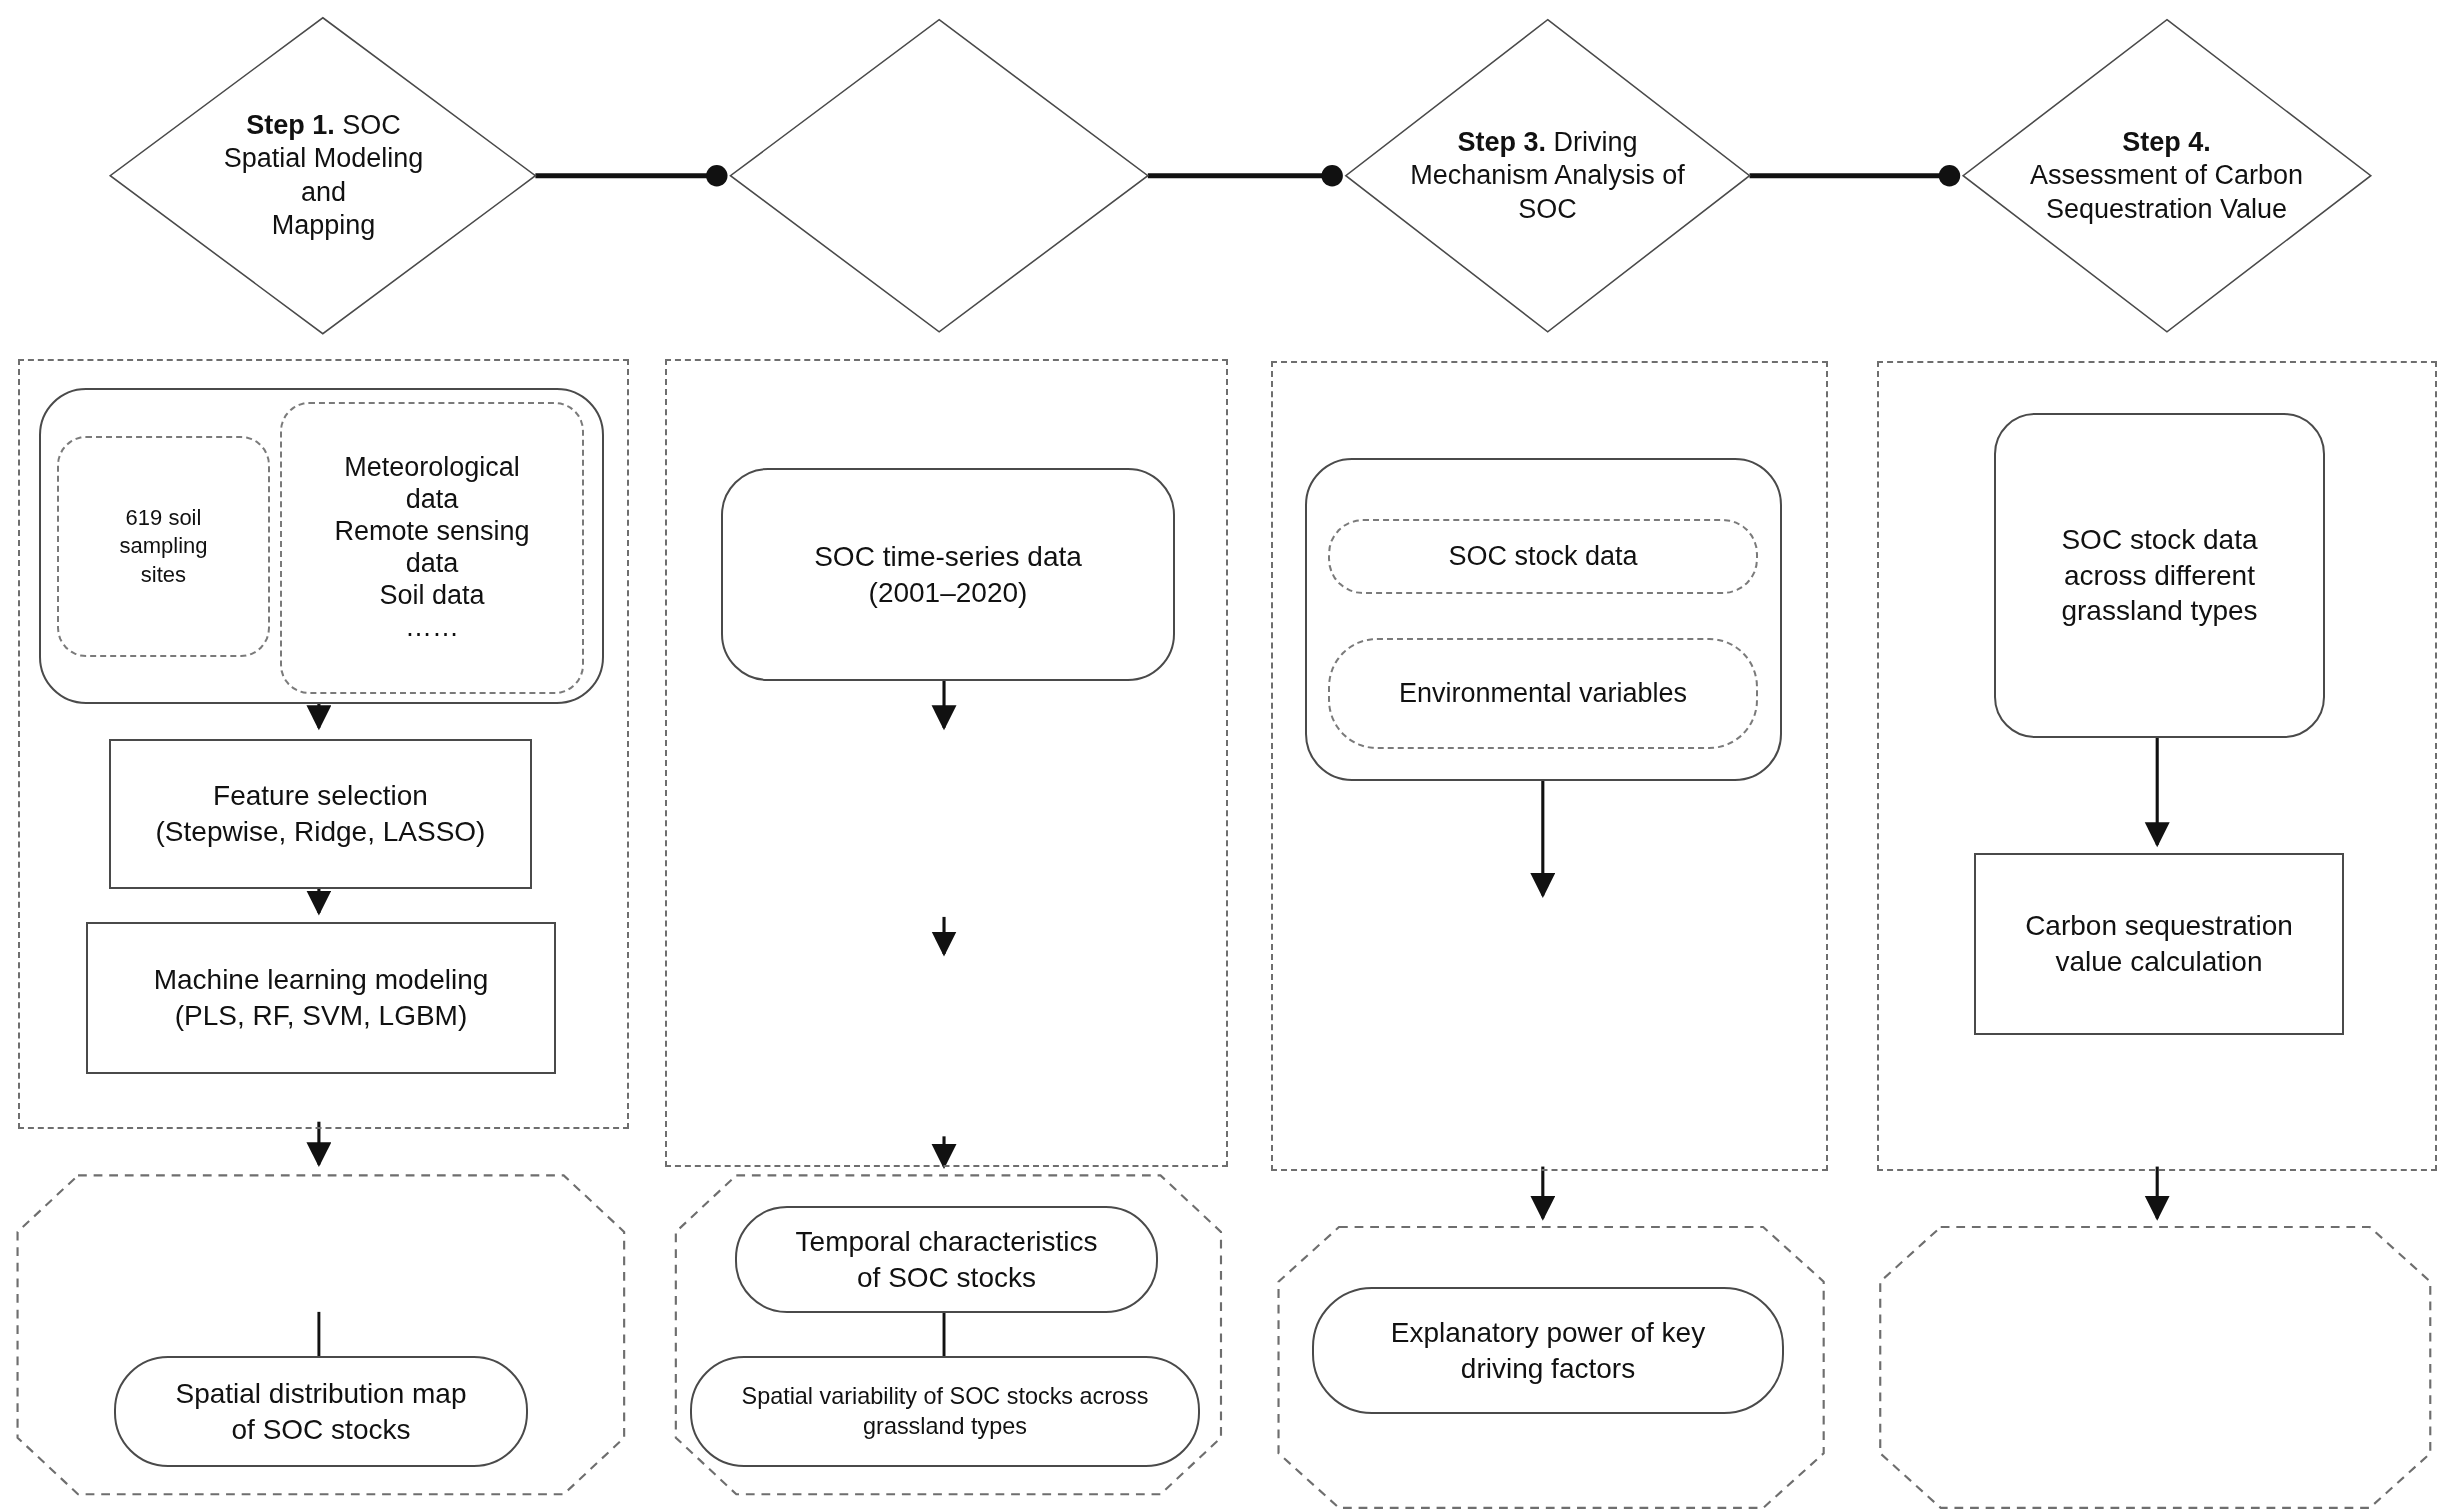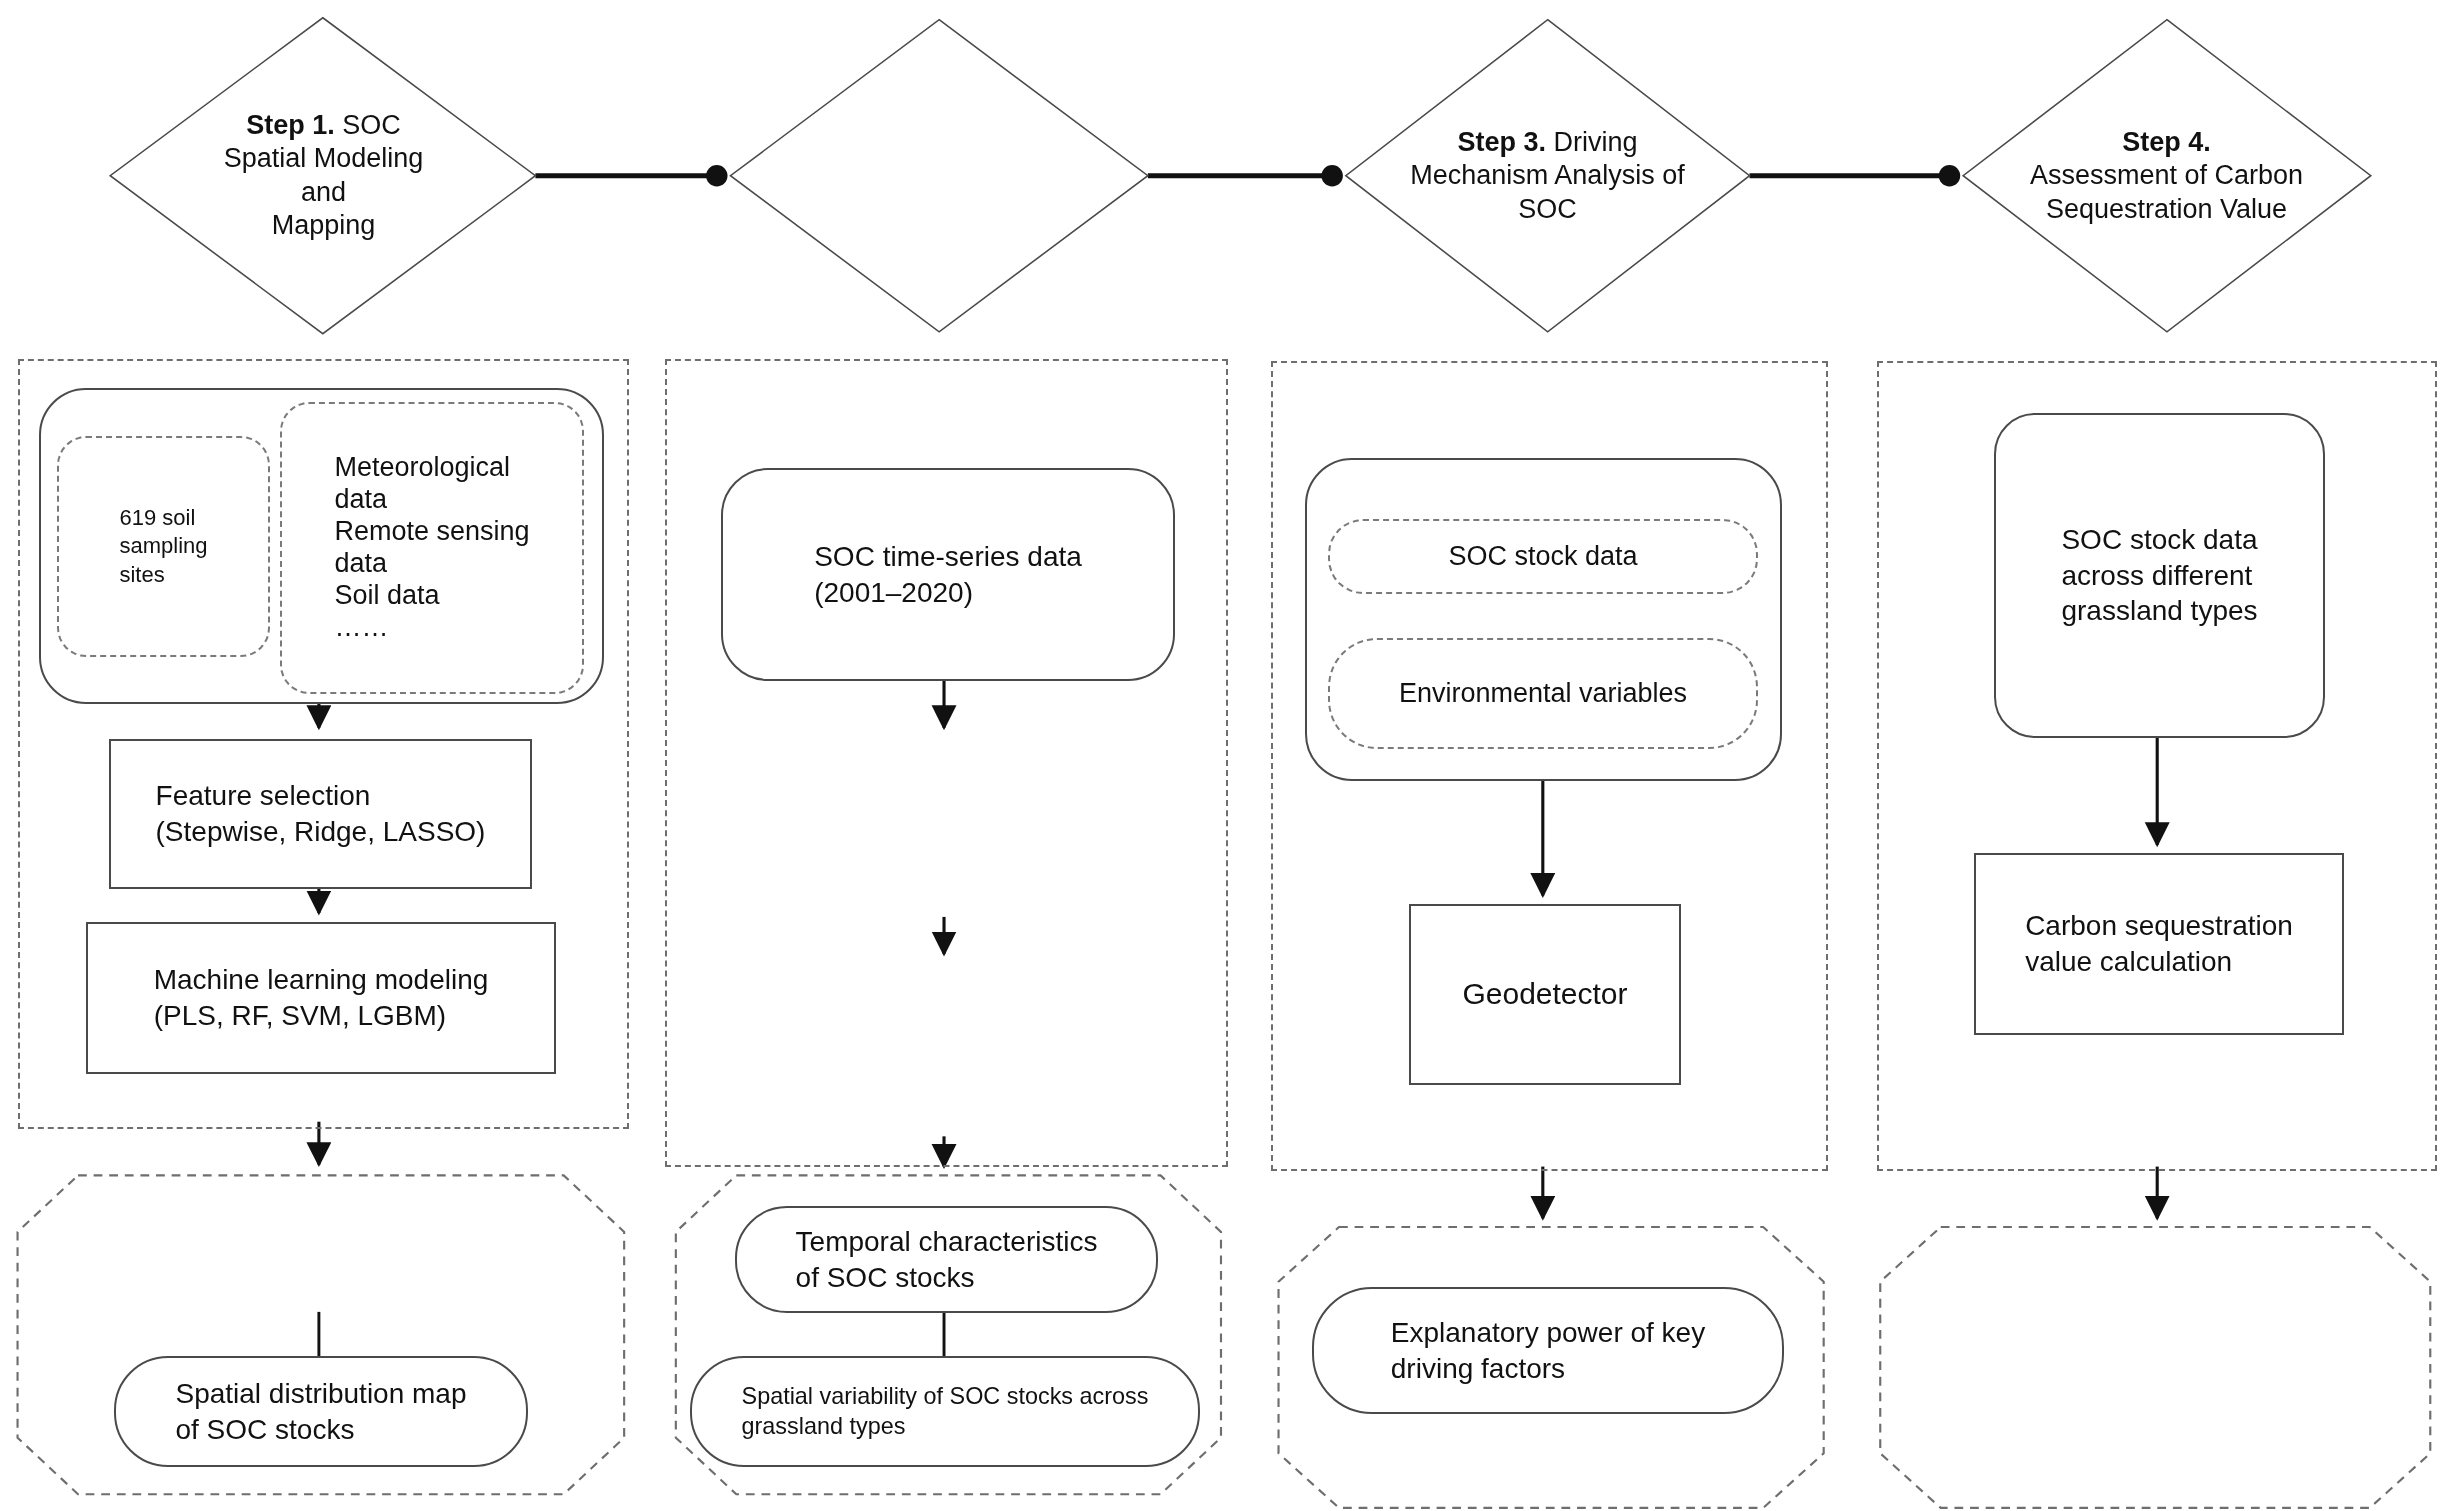--- a/index.html
+++ b/index.html
@@ -19,21 +19,21 @@
   .diamond{fill:#ffffff;stroke:var(--box_border);stroke-width:1.6;}
   .conn{stroke:var(--line);stroke-width:5;}
   .dot{fill:var(--line);}
   .octagon{fill:#ffffff;stroke:var(--dash_border);stroke-width:2.2;stroke-dasharray:9 7;}
   .arrow{stroke:var(--line);stroke-width:3.2;fill:none;}
   .plainline{stroke:var(--line);stroke-width:3;}
   .ah{fill:var(--line);}
   .panel{position:absolute;border:2px dashed var(--dash_border);z-index:1;}
   .box{
     position:absolute;display:flex;align-items:center;justify-content:center;
-    white-space:pre-line;font-size:28px;line-height:1.28;
+    text-align:center;white-space:pre-line;font-size:28px;line-height:1.28;
     color:var(--text);z-index:2;background:transparent;
   }
   .solid{border:2px solid var(--box_border);background:#ffffff;}
   .dashedbox{border:2px dashed #7a7a7a;background:#ffffff;}
   .dlabel{
     position:absolute;display:flex;align-items:center;justify-content:center;
     text-align:center;font-size:27px;line-height:1.24;z-index:2;color:var(--text);
   }
   .dtext{white-space:pre-line;}
   .dtext b{font-weight:bold;}
@@ -129,21 +129,20 @@
   <div class="box solid" style="left:721px;top:468px;width:450px;height:209px;border-radius:47px">SOC time-series data
 (2001–2020)</div>
   <div class="box solid" style="left:735px;top:1206px;width:419px;height:103px;border-radius:52px">Temporal characteristics
 of SOC stocks</div>
   <div class="box solid small" style="left:690px;top:1356px;width:506px;height:107px;border-radius:54px">Spatial variability of SOC stocks across
 grassland types</div>
 
   <div class="box solid" style="left:1305px;top:458px;width:473px;height:319px;border-radius:47px"></div>
   <div class="box dashedbox" style="left:1328px;top:519px;width:426px;height:71px;border-radius:35px;font-size:27px">SOC stock data</div>
   <div class="box dashedbox" style="left:1328px;top:638px;width:426px;height:107px;border-radius:49px;font-size:27px">Environmental variables</div>
-  <div class="box solid big" style="left:1409px;top:904px;width:268px;height:177px">Geodetector</div>
   <div class="box solid" style="left:1312px;top:1287px;width:468px;height:123px;border-radius:60px">Explanatory power of key
 driving factors</div>
 
   <div class="box solid" style="left:1994px;top:413px;width:327px;height:321px;border-radius:41px">SOC stock data
 across different
 grassland types</div>
   <div class="box solid" style="left:1974px;top:853px;width:366px;height:178px">Carbon sequestration
 value calculation</div>
 
 </div>

